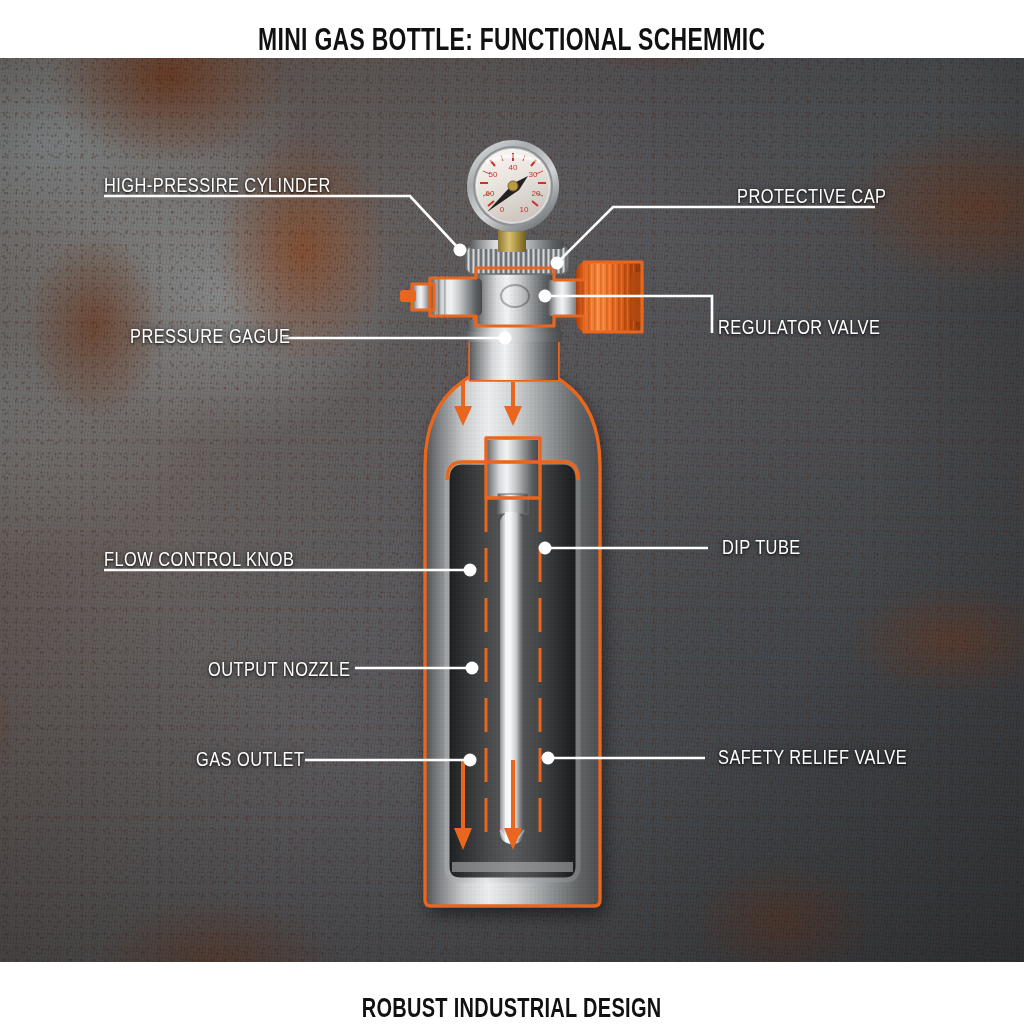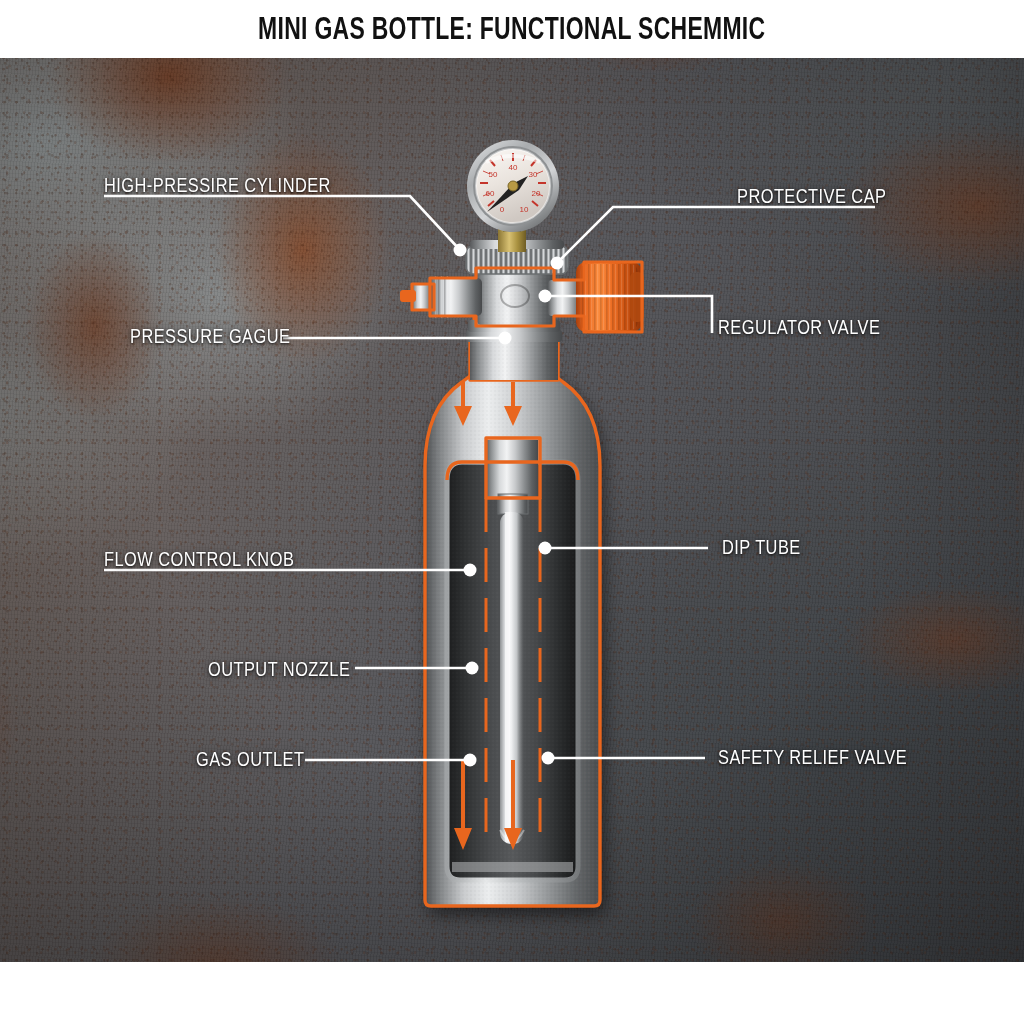--- a/index.html
+++ b/index.html
@@ -3,21 +3,21 @@
 <meta charset="utf-8">
 <style>
   html,body{margin:0;padding:0;background:#fff;}
   body{width:1024px;height:1024px;overflow:hidden;
        font-family:"Liberation Sans",sans-serif;}
 
   #page{position:relative;width:1024px;height:1024px;background:#fff;}
 
   
   .band{position:absolute;left:0;width:1024px;background:#ffffff;
-        display:flex;align-items:center;justify-content:center;z-index:40;}
+        display:flex;align-items:flex-end;justify-content:center;z-index:40;}
   #header-band{top:0;height:58px;}
   #footer-band{bottom:0;height:62px;}
   .band-text{font-weight:700;color:#111;letter-spacing:.4px;
              transform:scaleX(.74);transform-origin:center;white-space:nowrap;}
   #title-text{font-size:31px;}
   #caption-text{font-size:27px;}
 
   
   #backdrop{position:absolute;left:0;top:58px;width:1024px;height:904px;
             overflow:hidden;background:#4c4a4a;}
@@ -353,14 +353,17 @@
     <div class="callout-text cl-left" style="left:104px;top:547px">FLOW CONTROL KNOB</div>
     <div class="callout-text cl-left" style="left:208px;top:657px">OUTPUT NOZZLE</div>
     <div class="callout-text cl-left" style="left:196px;top:747px">GAS OUTLET</div>
 
     <div class="callout-text cl-right" style="left:737px;top:184px">PROTECTIVE CAP</div>
     <div class="callout-text cl-right" style="left:718px;top:315px">REGULATOR VALVE</div>
     <div class="callout-text cl-right" style="left:722px;top:535px">DIP TUBE</div>
     <div class="callout-text cl-right" style="left:718px;top:745px">SAFETY RELIEF VALVE</div>
   </div>
 
+  <div class="band" id="footer-band">
+    <div class="band-text" id="caption-text">ROBUST INDUSTRIAL DESIGN</div>
+  </div>
 
 </div>
 
 </body></html>

